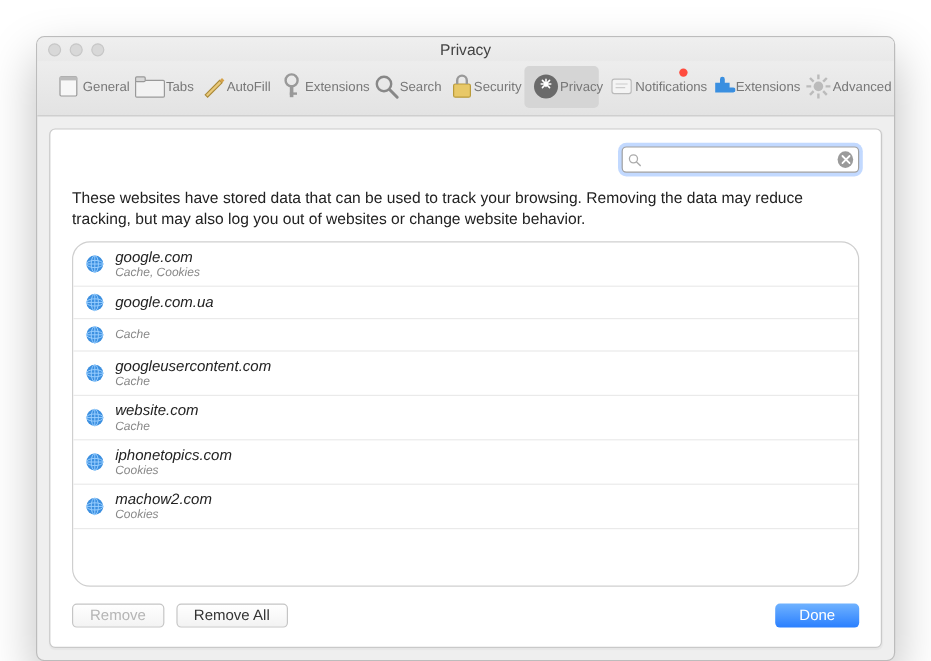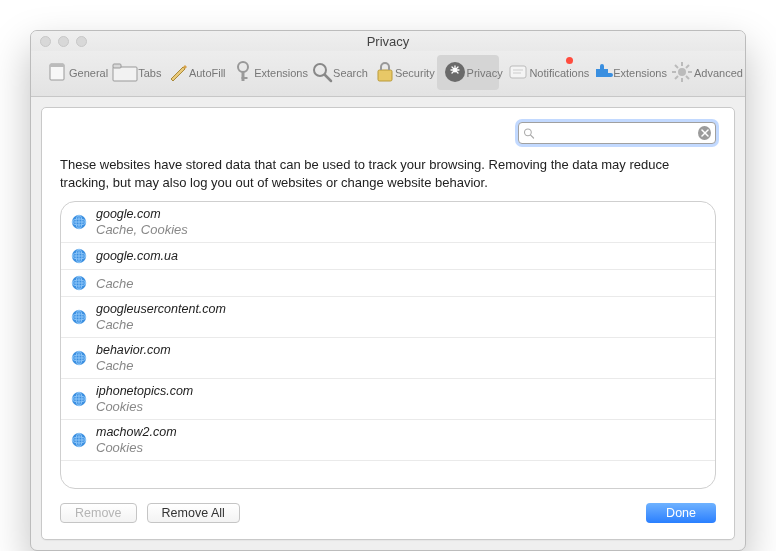--- a/index.html
+++ b/index.html
@@ -140,21 +140,21 @@
     align-items:center;
     gap:9px;
     padding: 5px 10px;
     border-bottom: 1px solid #eaeaea;
   }
   .row .favicon {
     width:16px; height:16px; flex:none;
   }
   .row .txt { display:flex; flex-direction:column; }
   .row .domain { font-size:12.5px; color:#222; }
-  .row .detail { font-size:13px; color:#888; margin-top:1px; }
+  .row .detail { font-size:10px; color:#888; margin-top:1px; }
   .button-row {
     display:flex;
     gap:10px;
     margin-top:14px;
     align-items:center;
   }
   .btn {
     height:20px;
     padding: 0 14px;
     font-size:12.5px;
@@ -365,21 +365,21 @@
         </div>
         <div class="row">
           <span class="favicon"><svg viewBox="0 0 16 16" width="16" height="16">
               <circle cx="8" cy="8" r="7" fill="#3b8fe0"></circle>
               <ellipse cx="8" cy="8" rx="7" ry="3" fill="none" stroke="#9cd0ff" stroke-width="0.8"></ellipse>
               <ellipse cx="8" cy="8" rx="3" ry="7" fill="none" stroke="#9cd0ff" stroke-width="0.8"></ellipse>
               <line x1="1" y1="8" x2="15" y2="8" stroke="#9cd0ff" stroke-width="0.8"></line>
               <line x1="8" y1="1" x2="8" y2="15" stroke="#9cd0ff" stroke-width="0.8"></line>
             </svg></span>
     <div class="txt">
-      <span class="domain">behavior.com</span>
+      <span class="domain">website.com</span>
       <span class="detail">Cache</span>
     </div>
         </div>
         <div class="row">
           <span class="favicon"><svg viewBox="0 0 16 16" width="16" height="16">
               <circle cx="8" cy="8" r="7" fill="#3b8fe0"></circle>
               <ellipse cx="8" cy="8" rx="7" ry="3" fill="none" stroke="#9cd0ff" stroke-width="0.8"></ellipse>
               <ellipse cx="8" cy="8" rx="3" ry="7" fill="none" stroke="#9cd0ff" stroke-width="0.8"></ellipse>
               <line x1="1" y1="8" x2="15" y2="8" stroke="#9cd0ff" stroke-width="0.8"></line>
               <line x1="8" y1="1" x2="8" y2="15" stroke="#9cd0ff" stroke-width="0.8"></line>

